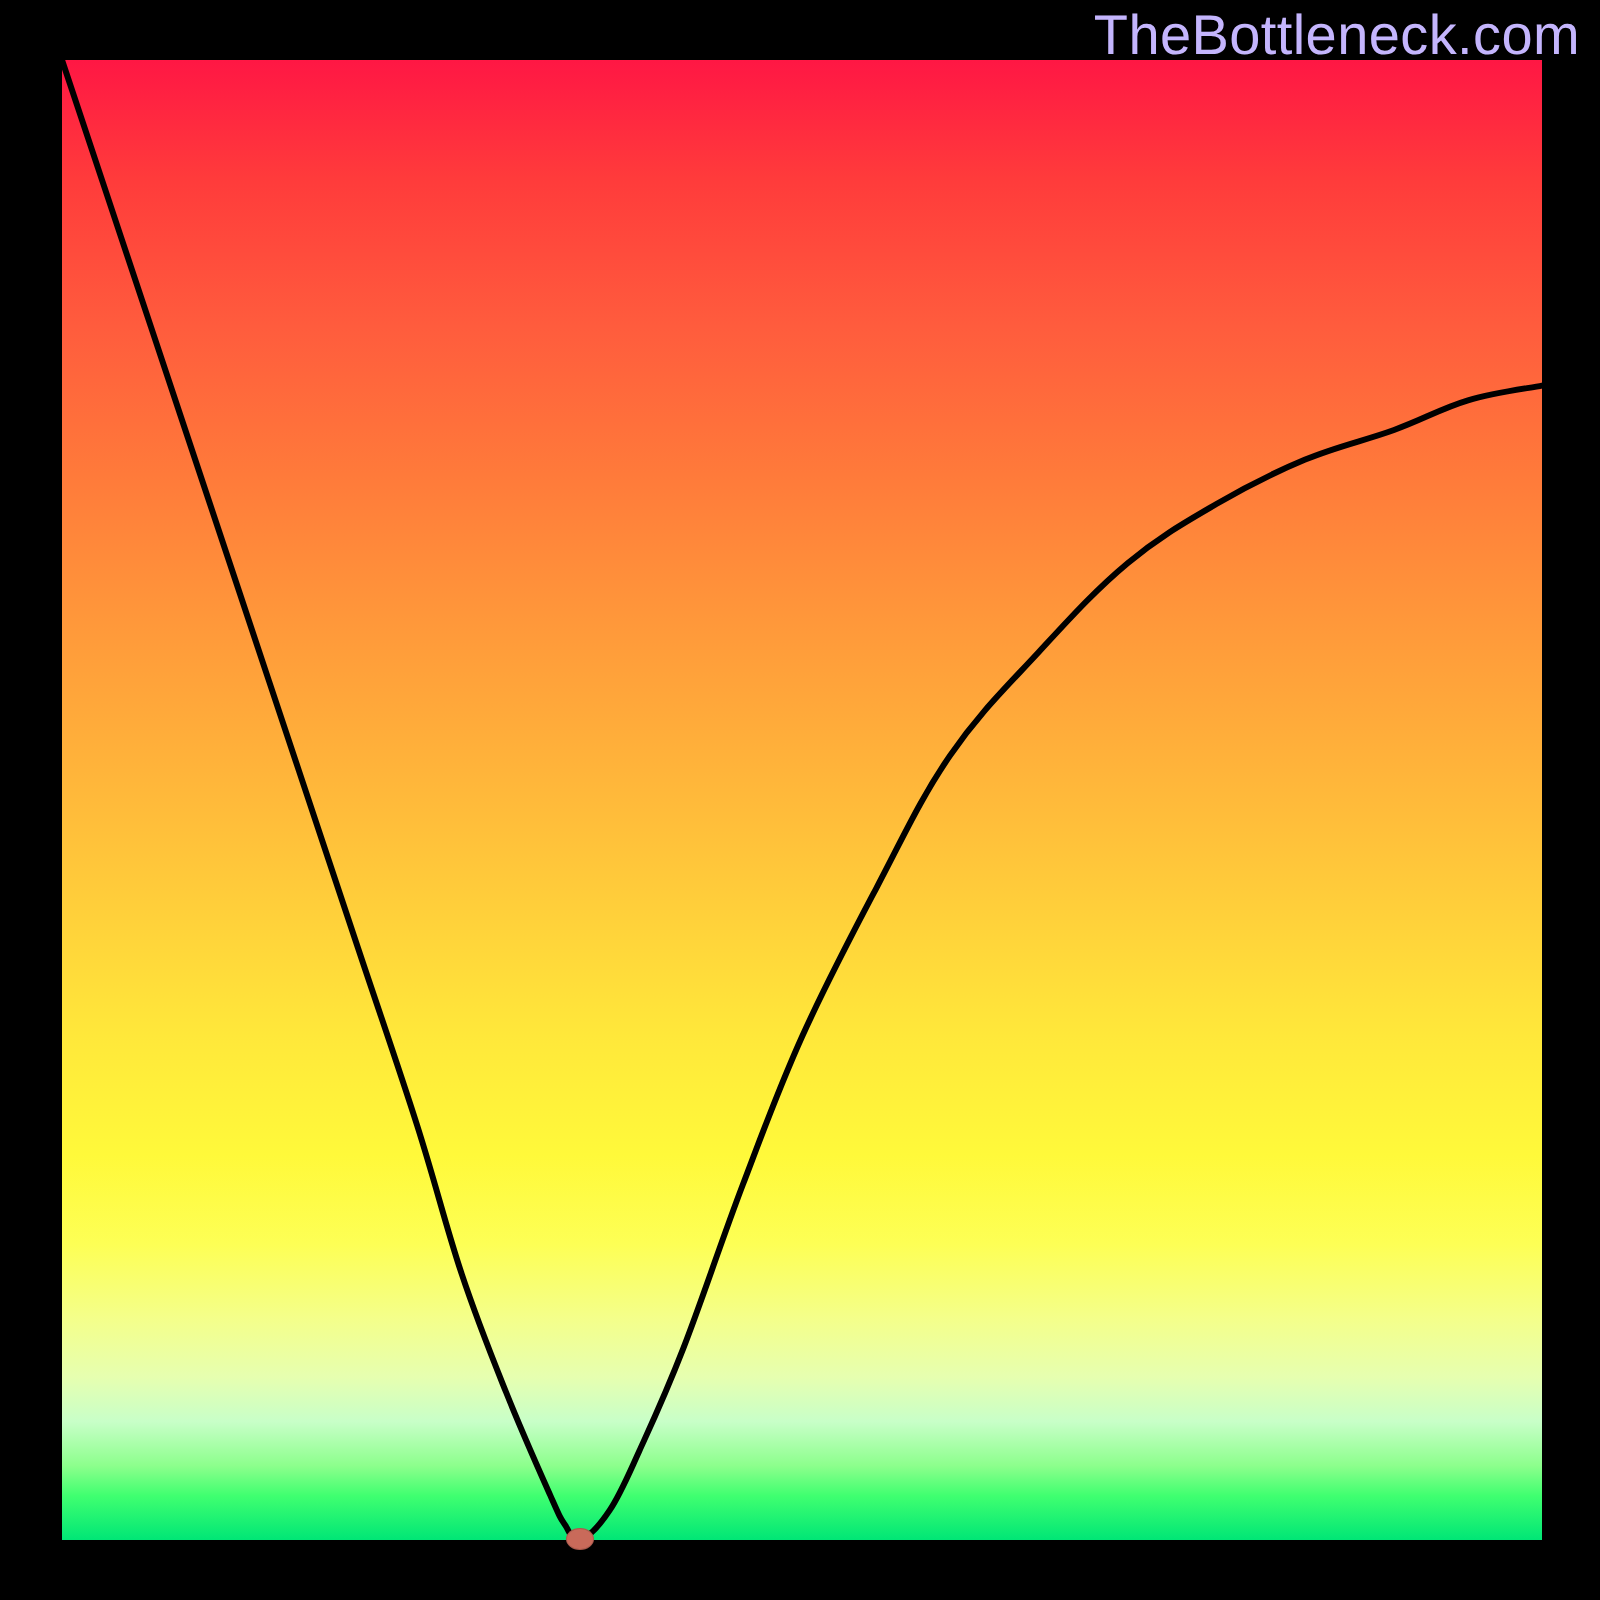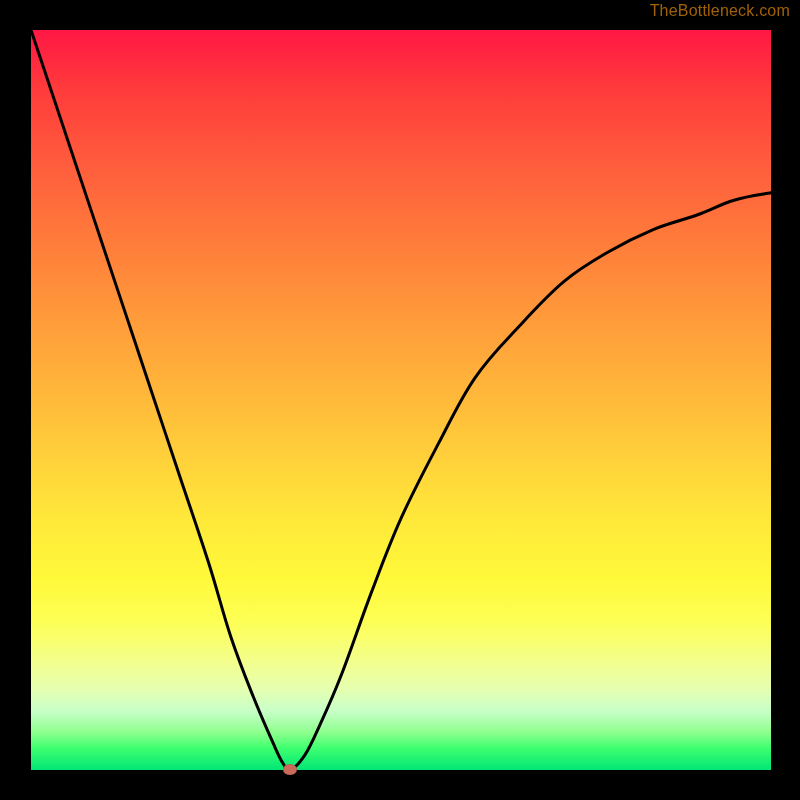--- a/index.html
+++ b/index.html
@@ -41,22 +41,22 @@
       #8cff8c 95%,
       #40ff70 97%,
       #00e676 100%
     );
   }
   .watermark {
     position: absolute;
     top: 2px;
     right: 10px;
     font-family: Arial, Helvetica, sans-serif;
-    font-size: 16px;
-    color: #a16207;
+    font-size: 28px;
+    color: #c4b5fd;
     letter-spacing: 0.2px;
     user-select: none;
   }
   svg.curve {
     position: absolute;
     left: 31px;
     top: 30px;
     width: 740px;
     height: 740px;
     overflow: visible;

